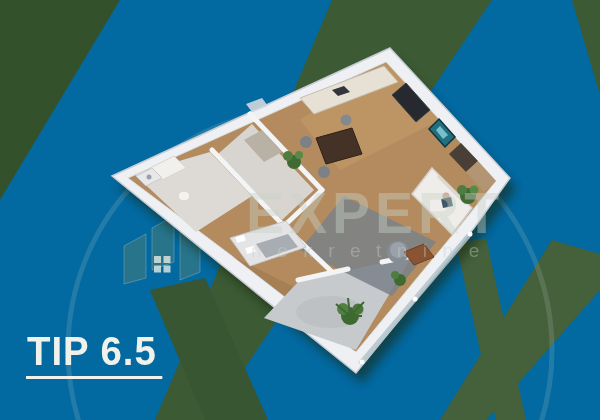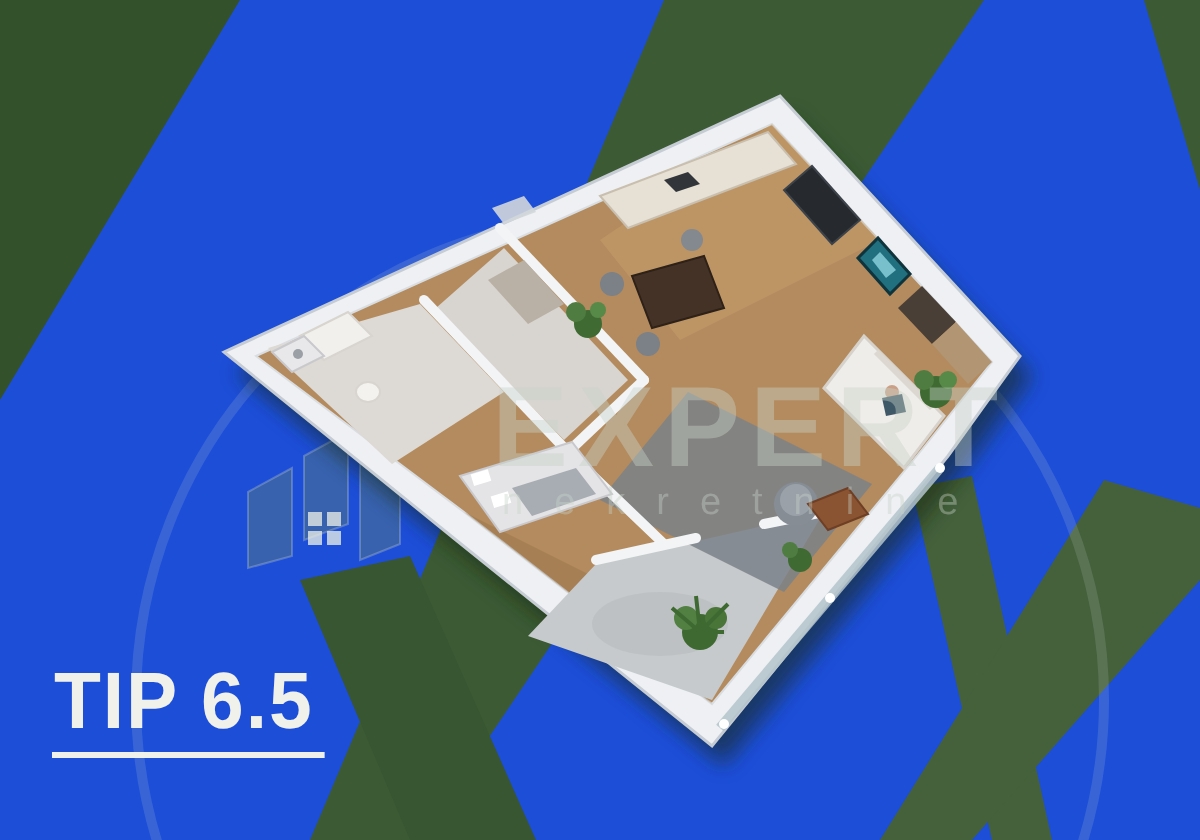--- a/index.html
+++ b/index.html
@@ -1,20 +1,20 @@
 <!DOCTYPE html>
 <html><head>
 <meta charset="utf-8">
 <style>
   html,body{margin:0;padding:0;background:#16220f;}
   .poster{
     position:relative;
     width:600px;height:420px;
     overflow:hidden;
-    background:#1d4ed8;
+    background:#0369a1;
     font-family:"Liberation Sans", sans-serif;
   }
   .poster svg{position:absolute;top:0;left:0;}
   .type-label{
     position:absolute;
     left:26px;top:331px;
     font-size:40px;
     font-weight:700;
     letter-spacing:1px;
     line-height:1.0;

